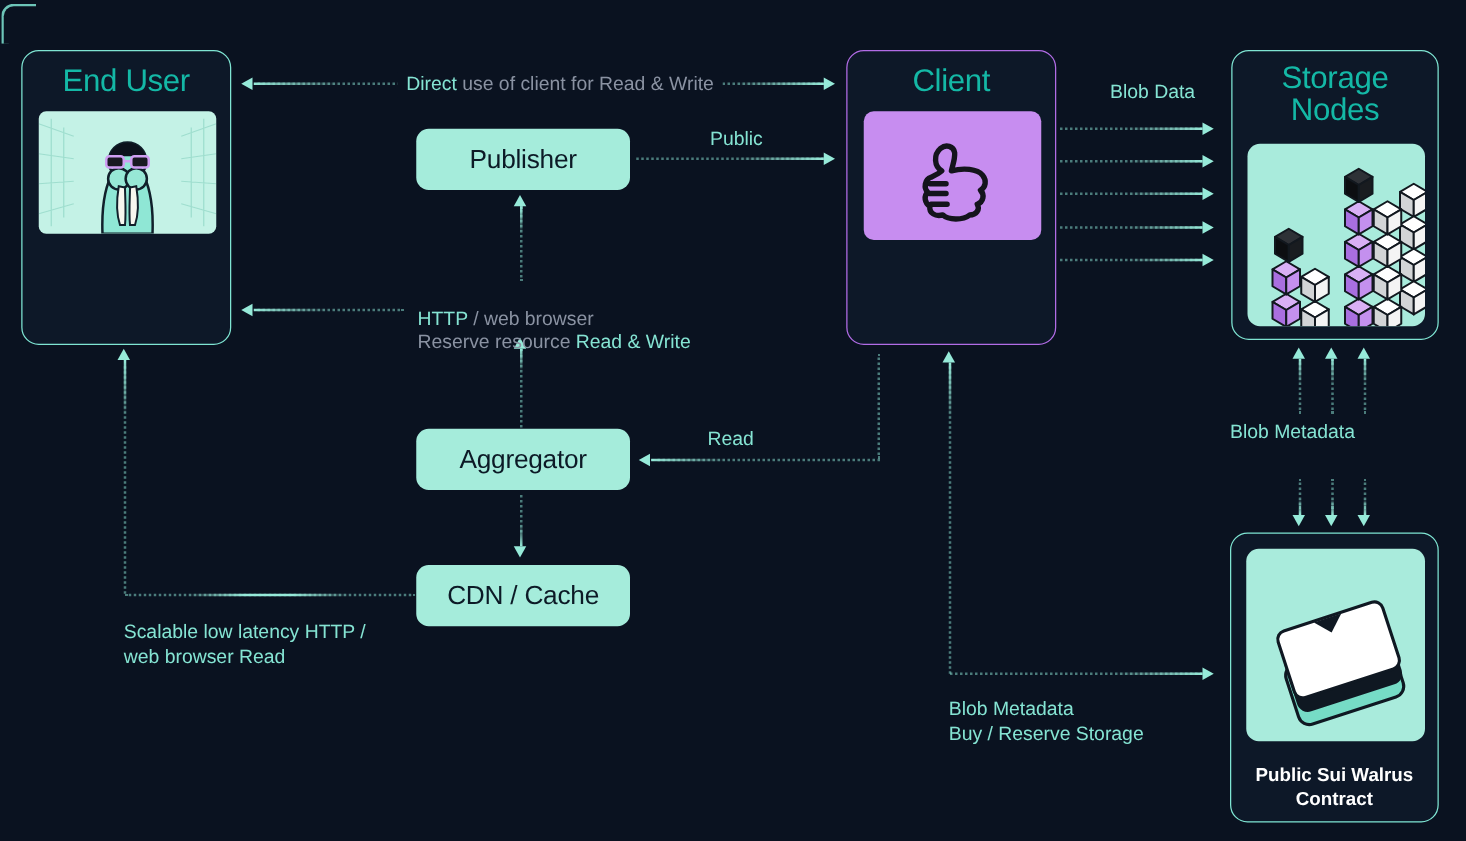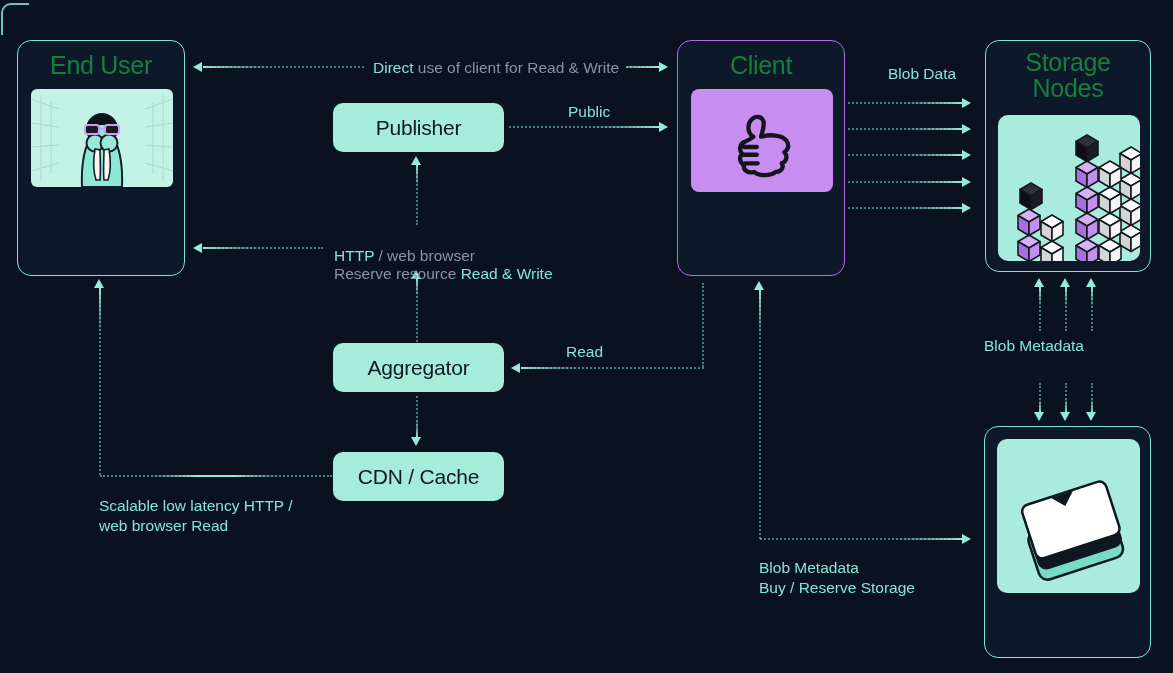--- a/index.html
+++ b/index.html
@@ -1,21 +1,21 @@
 <!DOCTYPE html>
 <html><head>
 <meta charset="utf-8">
 <style>
   html,body{margin:0;padding:0;background:#0a1220;}
   body{width:1173px;height:673px;position:relative;overflow:hidden;
        font-family:"Liberation Sans","DejaVu Sans",sans-serif;}
   
   .node{position:absolute;background:#0d1828;border:1.5px solid #7fe5d3;border-radius:14px;box-sizing:border-box;}
   .node.purple{border-color:#b26ce6;}
-  .node-title{position:absolute;width:100%;text-align:center;color:#15803d;
+  .node-title{position:absolute;width:100%;text-align:center;color:#14b8a6;
               font-size:25px;font-weight:500;letter-spacing:-0.3px;line-height:25px;}
   .panel{position:absolute;border-radius:8px;overflow:hidden;display:flex;align-items:center;justify-content:center;}
   .caption{position:absolute;width:100%;text-align:center;color:#ffffff;font-weight:700;
            font-size:15px;line-height:19px;}
   .pill{position:absolute;background:#a5ecdb;border-radius:10px;display:flex;align-items:center;
         justify-content:center;color:#0c1a26;font-size:21px;font-weight:500;letter-spacing:-0.2px;}
   
   .lbl{position:absolute;color:#85e4d3;font-size:15.5px;line-height:19.5px;z-index:3;white-space:nowrap;}
   .lbl .dim{color:#8a92a2;}
   .lbl.mask{background:#0a1220;padding:0 7px;}
@@ -124,39 +124,43 @@
   <div class="panel" style="left:12px;top:12px;width:143px;height:154px;background:#a9ebdc;border-radius:10px;">
     <svg width="143" height="154" viewBox="0 0 143 154">
       <g transform="rotate(-18 71 85)">
         <rect x="28" y="82" width="88" height="50" rx="9" fill="#76dcc6" stroke="#0f1822" stroke-width="2.5"></rect>
         <rect x="30" y="72" width="88" height="50" rx="9" fill="#0f1822"></rect>
         <rect x="31" y="54" width="88" height="56" rx="7" fill="#ffffff" stroke="#0f1822" stroke-width="2.5"></rect>
         <polygon points="63,55 86,55 74,67" fill="#0f1822"></polygon>
       </g>
     </svg>
   </div>
+  <div class="caption" style="top:184px;">
+    <div>Public Sui Walrus</div>
+    <div>Contract</div>
+  </div>
 </div>
 
 <div class="pill" style="left:333px;top:103px;width:171px;height:49px;">
   <span>Publisher</span>
 </div>
 <div class="pill" style="left:333px;top:343px;width:171px;height:49px;">
   <span>Aggregator</span>
 </div>
 <div class="pill" style="left:333px;top:452px;width:171px;height:49px;">
   <span>CDN / Cache</span>
 </div>
 
 <div>
   <div class="ah l" style="left:193px;top:62px;"></div>
   <div class="sh toL" style="left:203px;top:66px;width:70px;"></div>
   <div class="dh" style="left:203px;top:66px;width:456px;"></div>
   <div class="sh toR" style="left:589px;top:66px;width:70px;"></div>
   <div class="ah r" style="left:659px;top:62px;"></div>
-  <div class="lbl mask" style="left:318px;top:58px;margin-left:48px;">
+  <div class="lbl mask" style="left:318px;top:58px;">
     <span>Direct</span><span class="dim"> use of client for Read &amp; Write</span>
   </div>
 </div>
 
 <div>
   <div class="dh" style="left:509px;top:126px;width:150px;"></div>
   <div class="sh toR" style="left:589px;top:126px;width:70px;"></div>
   <div class="ah r" style="left:659px;top:122px;"></div>
   <div class="lbl" style="left:568px;top:102px;">Public</div>
 </div>

